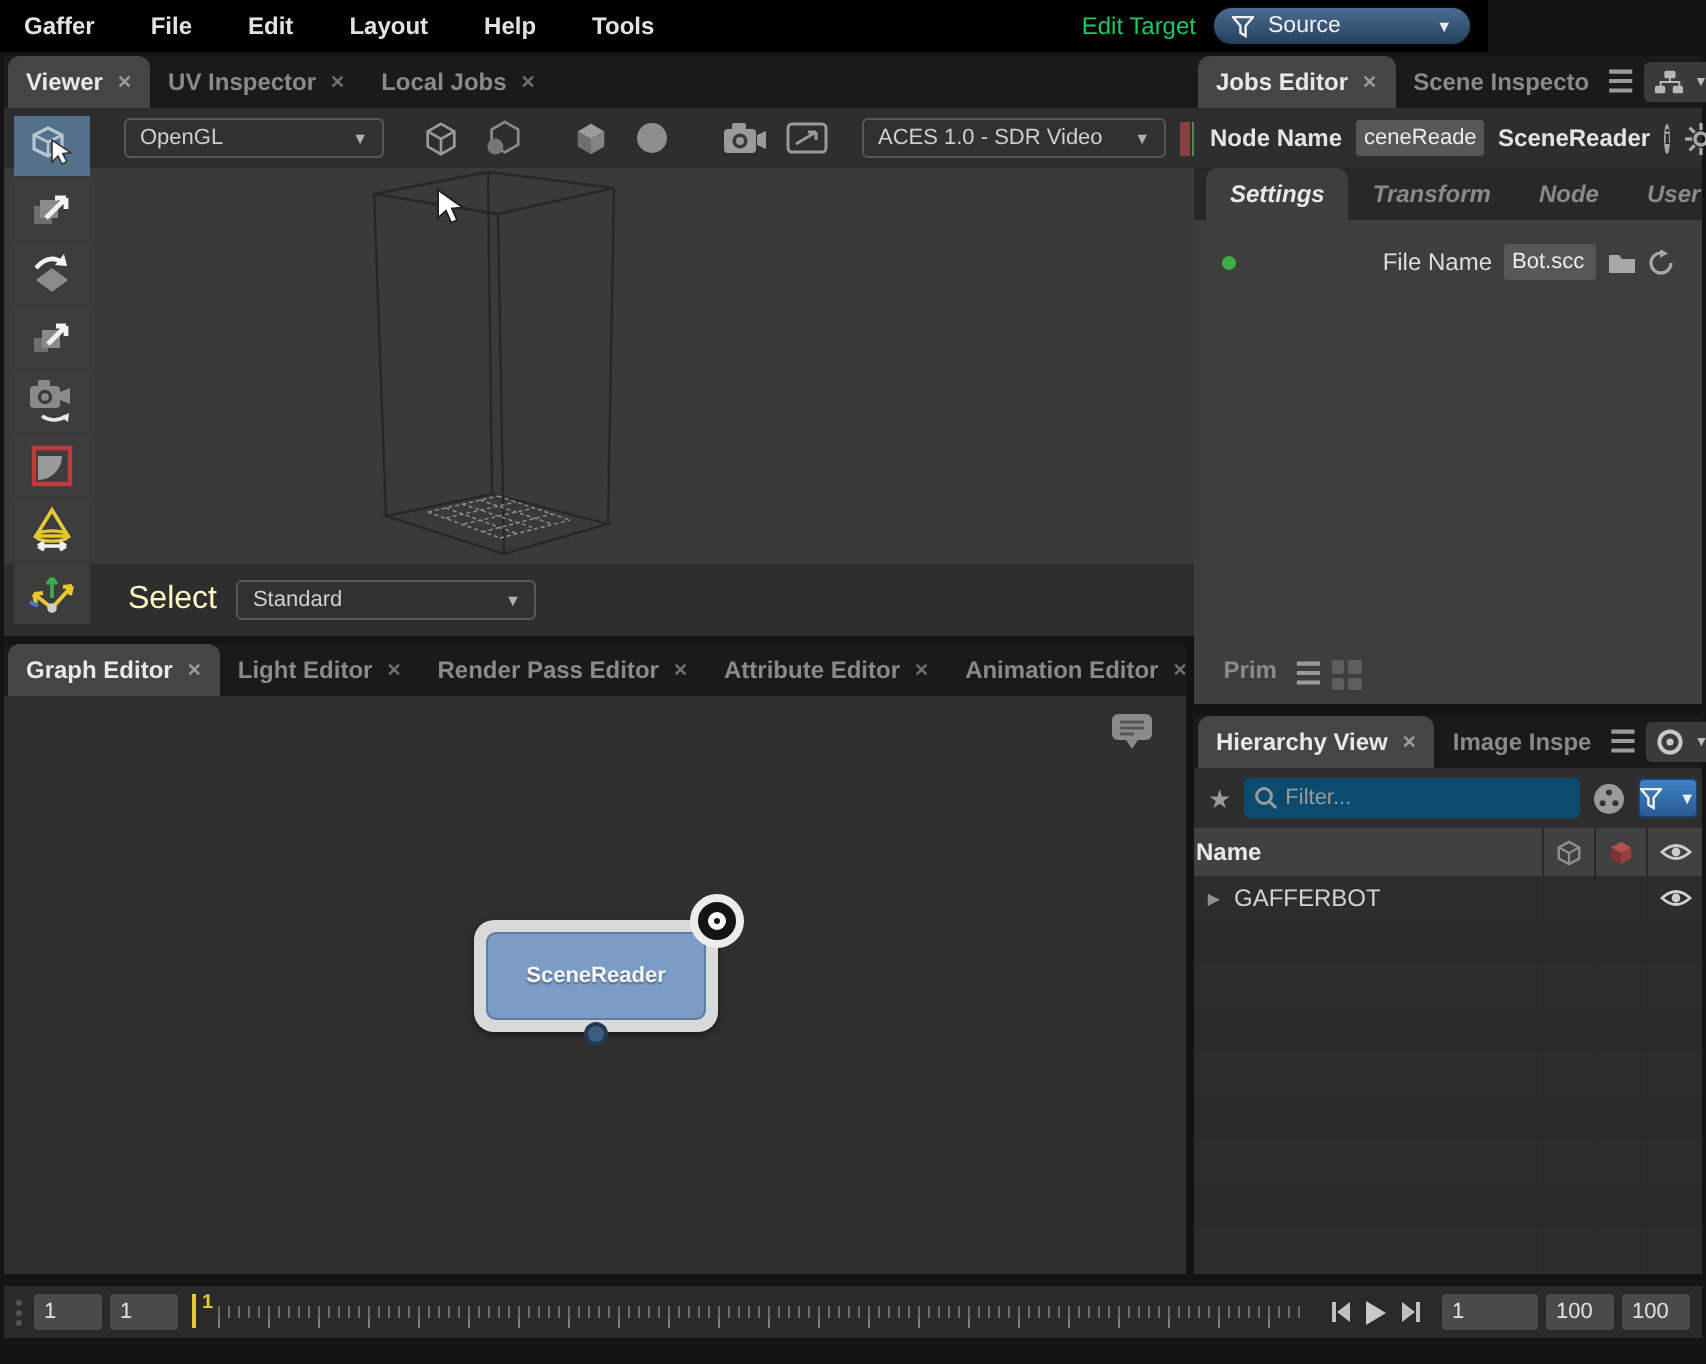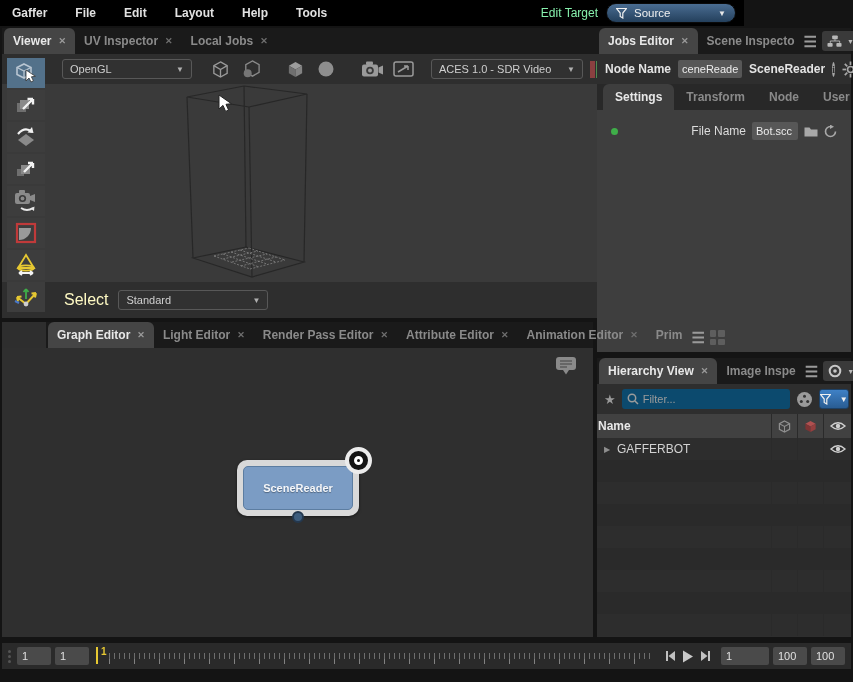--- a/index.html
+++ b/index.html
@@ -10,21 +10,21 @@
     font-family:"Liberation Sans", sans-serif;
     overflow:hidden;
     color:#cccccc;
   }
   
   .menubar { position:absolute; left:0; top:0; width:744px; height:26px; background:#000;
     display:flex; align-items:center; }
   .menu-item { font-size:12px; font-weight:bold; color:#e2e2e2; padding:0 14px; }
   .menu-item:first-child { padding-left:12px; }
   .menubar-right { margin-left:auto; display:flex; align-items:center; gap:8px; padding-right:8px; }
-  .edit-target-label { font-size:12px; color:#86efac; }
+  .edit-target-label { font-size:12px; color:#22c55e; }
   .source-dd { width:130px; height:20px; border-radius:10px;
     background:linear-gradient(#4a6d92,#24405c); border:1px solid #0a0a0a;
     display:flex; align-items:center; padding:0 9px; gap:7px; }
   .source-dd .dd-label { font-size:11.5px; color:#f0f0f0; flex:1; }
   .source-dd .arr { font-size:8px; color:#e8e8e8; }
 
   
   .panel { position:absolute; background:#2e2e2e; }
   .tabbar { height:26px; background:#1a1a1a; display:flex; align-items:flex-end; padding-left:2px; }
   .tab { height:26px; display:flex; align-items:center; padding:0 9px;
@@ -60,29 +60,29 @@
   #node-editor-panel { left:597px; top:28px; width:254px; height:324px; }
   .ne-header { height:30px; display:flex; align-items:center; gap:7px; padding:0 8px; background:#2e2e2e; }
   .ne-header .bold-label { font-size:12px; font-weight:bold; color:#e4e4e4; white-space:nowrap; }
   .text-input { height:18px; background:#575757; border:none; border-radius:2px; color:#ececec;
     font-size:11px; font-family:"Liberation Sans",sans-serif; padding:0 4px; outline:none; }
   .info-icon { width:15px; height:15px; border-radius:50%; background:#a6a6a6; color:#2e2e2e;
     font-family:"Liberation Serif",serif; font-weight:bold; font-size:11px;
     display:flex; align-items:center; justify-content:center; }
   .ne-tabs { height:26px; background:#282828; display:flex; align-items:flex-end; padding-left:6px; }
   .ne-tab { height:26px; display:flex; align-items:center; padding:0 12px; font-size:12px; font-weight:bold;
-    color:#8a8a8a; border-radius:6px 6px 0 0; }
+    color:#8a8a8a; border-radius:6px 6px 0 0;font-style:italic; }
   .ne-tab.active { background:#3e3e3e; color:#e8e8e8; }
   .ne-content { position:absolute; left:0; top:82px; right:0; bottom:0; background:#3e3e3e; }
   .ne-row { display:flex; align-items:center; height:22px; margin-top:10px; padding-right:14px; position:relative; }
   .ne-row .plug-dot { position:absolute; left:14px; width:7px; height:7px; border-radius:50%; background:#3fae49; }
   .ne-label { flex:1; text-align:right; font-size:12px; color:#dcdcdc; padding-right:6px; }
 
   
-  #graph-panel { left:2px; top:322px; width:591px; height:315px;padding-left:44px; }
+  #graph-panel { left:2px; top:322px; width:591px; height:315px; }
   .graph-canvas { position:absolute; left:0; top:26px; right:0; bottom:0; background:#2f2f2f; }
   .bubble-icon { position:absolute; right:16px; top:8px; }
   .gnode { position:absolute; left:235px; top:112px; width:122px; height:56px;
     background:#d9d9d9; border-radius:10px; padding:6px; box-shadow:0 1px 3px rgba(0,0,0,.5); }
   .gnode-inner { width:100%; height:100%; background:#7b9cc4; border:1px solid #5c7da1; border-radius:5px;
     display:flex; align-items:center; justify-content:center; }
   .gnode-label { font-size:11px; font-weight:bold; color:#f4f6f9; text-shadow:0 1px 1px rgba(0,0,0,.35); }
   .gnode-focus { position:absolute; right:-13px; top:-13px; width:27px; height:27px; border-radius:50%;
     background:#141414; border:4px solid #ececec; display:flex; align-items:center; justify-content:center; }
   .gnode-focus-inner { width:9px; height:9px; border-radius:50%; border:3px solid #fff; background:#141414; }

